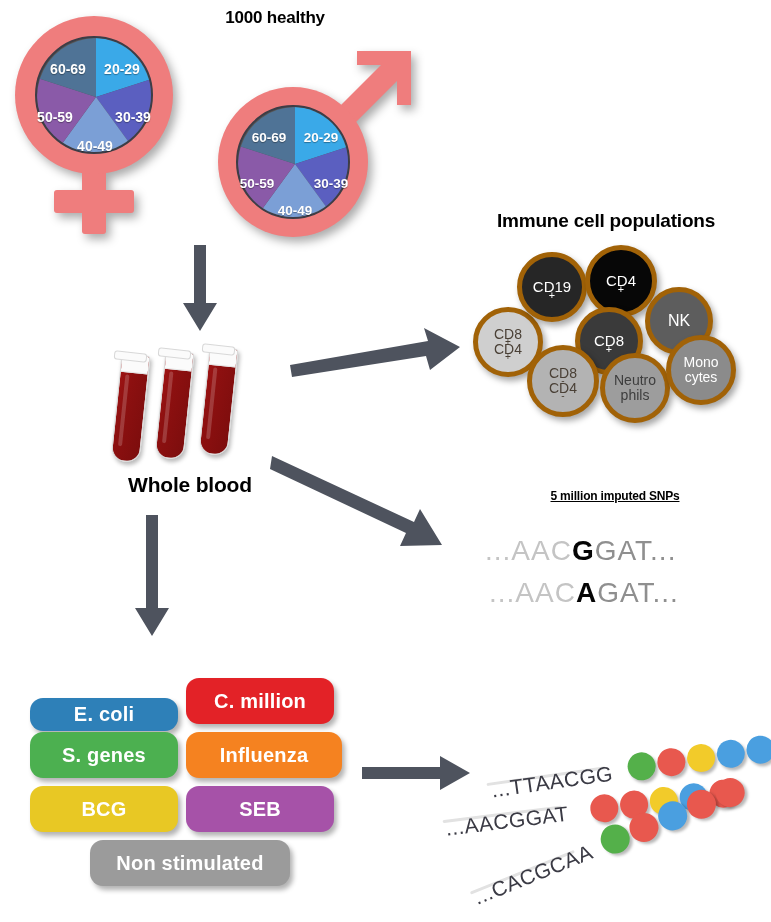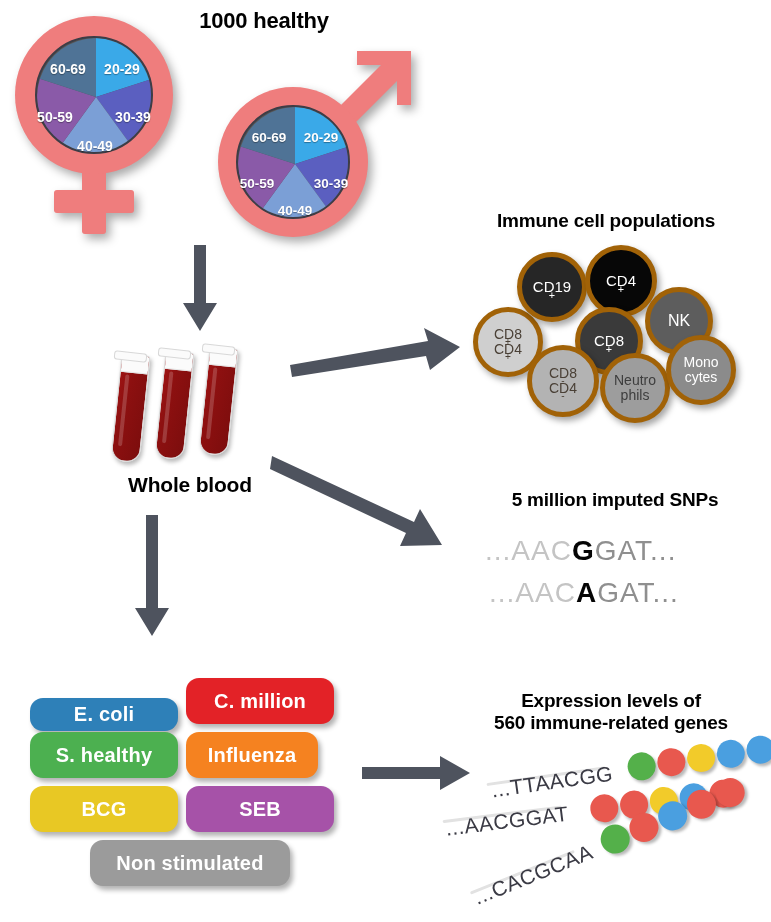--- a/index.html
+++ b/index.html
@@ -154,21 +154,21 @@
     position: absolute;
     border-radius: 50%;
     box-shadow: 2px 3px 3px rgba(0,0,0,0.28);
   }
 </style>
 </head>
 <body>
 
 <div id="stage">
 
-  <div class="abs hdr" style="left:169px; top:8px; width:190px; font-size:22px;">
+  <div class="abs hdr" style="left:180px; top:8px; width:190px; font-size:17px;">
     <div>1000 healthy</div>
   </div>
 
   <div class="gender gsym-shadow" style="left:8px; top:14px; width:180px; height:220px;">
 
     <div class="stem" style="left:74px; top:152px; width:24px; height:68px; border-radius:3px;"></div>
     <div class="stem" style="left:46px; top:176px; width:80px; height:23px; border-radius:3px;"></div>
 
     <div class="ring" style="left:7px; top:2px; width:158px; height:158px;"></div>
 
@@ -298,65 +298,61 @@
     </div>
 
     <div class="cell" style="left:211px; top:90px; width:70px; height:70px; background:#8b8b8b; color:#ffffff; font-size:14px;">
       <div>
         <span>Mono</span>
         <span>cytes</span>
       </div>
     </div>
   </div>
 
-  <div class="abs hdr" style="left:460px; top:489px; width:310px; font-size:19px;">5 million imputed SNPs</div>
+  <div class="abs hdr" style="left:460px; top:489px; width:310px; font-size:12px;text-decoration:underline;">5 million imputed SNPs</div>
 
   <div class="abs" style="left:485px; top:535px; width:265px; height:82px;">
     <div class="snp-line" style="left:0px; top:0px; font-size:28px;">
       <span class="snp-dim">...AAC</span><span class="snp-hi">G</span><span class="snp-mid">GAT...</span>
     </div>
     <div class="snp-line" style="left:4px; top:42px; font-size:28px;">
       <span class="snp-dim">...AAC</span><span class="snp-hi">A</span><span class="snp-mid">GAT...</span>
     </div>
   </div>
 
   <div class="abs" style="left:30px; top:678px; width:320px; height:215px;">
     <div class="pill" style="left:0px;   top:0px;  width:148px; height:33px; background:#2e80b8; font-size:20px;margin-top:20px;">
       <span>E. coli</span>
     </div>
     <div class="pill" style="left:156px; top:0px;  width:148px; height:46px; background:#e32227; font-size:20px;">
       <span>C. million</span>
     </div>
     <div class="pill" style="left:0px;   top:54px; width:148px; height:46px; background:#4cb050; font-size:20px;">
-      <span>S. healthy</span>
-    </div>
-    <div class="pill" style="left:156px; top:54px; width:132px; height:46px; background:#f58220; font-size:20px;">
+      <span>S. genes</span>
+    </div>
+    <div class="pill" style="left:156px; top:54px; width:156px; height:46px; background:#f58220; font-size:20px;">
       <span>Influenza</span>
     </div>
     <div class="pill" style="left:0px;   top:108px; width:148px; height:46px; background:#e8c824; font-size:20px;">
       <span>BCG</span>
     </div>
     <div class="pill" style="left:156px; top:108px; width:148px; height:46px; background:#a652a8; font-size:20px;">
       <span>SEB</span>
     </div>
     <div class="pill" style="left:60px;  top:162px; width:200px; height:46px; background:#9b9b9b; font-size:20px;">
       <span>Non stimulated</span>
     </div>
   </div>
 
   <div class="arrow" style="left:362px; top:756px; width:110px; height:40px;">
     <svg width="110" height="40">
       <path d="M 0 11 L 78 11 L 78 0 L 108 17 L 78 34 L 78 23 L 0 23 Z" fill="#4e535e"></path>
     </svg>
   </div>
 
-  <div class="abs hdr" style="left:455px; top:690px; width:312px; font-size:19px;">
-    <div>Expression levels of</div>
-    <div>560 immune-related genes</div>
-  </div>
 
   <div class="abs" style="left:440px; top:745px; width:331px; height:160px;">
 
     <div class="strand" style="left:48px; top:34px; width:280px; height:30px; transform: rotate(-8deg);">
       <div class="strand-bar" style="left:0px; top:4px; width:120px;"></div>
       <div class="strand-text" style="left:4px; top:0px; font-size:21px;">...TTAACGG</div>
       <div class="bead" style="left:142px; top:-5px; width:28px; height:28px; background:#54b04a;"></div>
       <div class="bead" style="left:172px; top:-5px; width:28px; height:28px; background:#e8584e;"></div>
       <div class="bead" style="left:202px; top:-5px; width:28px; height:28px; background:#f2cb2a;"></div>
       <div class="bead" style="left:232px; top:-5px; width:28px; height:28px; background:#4a9fe0;"></div>

